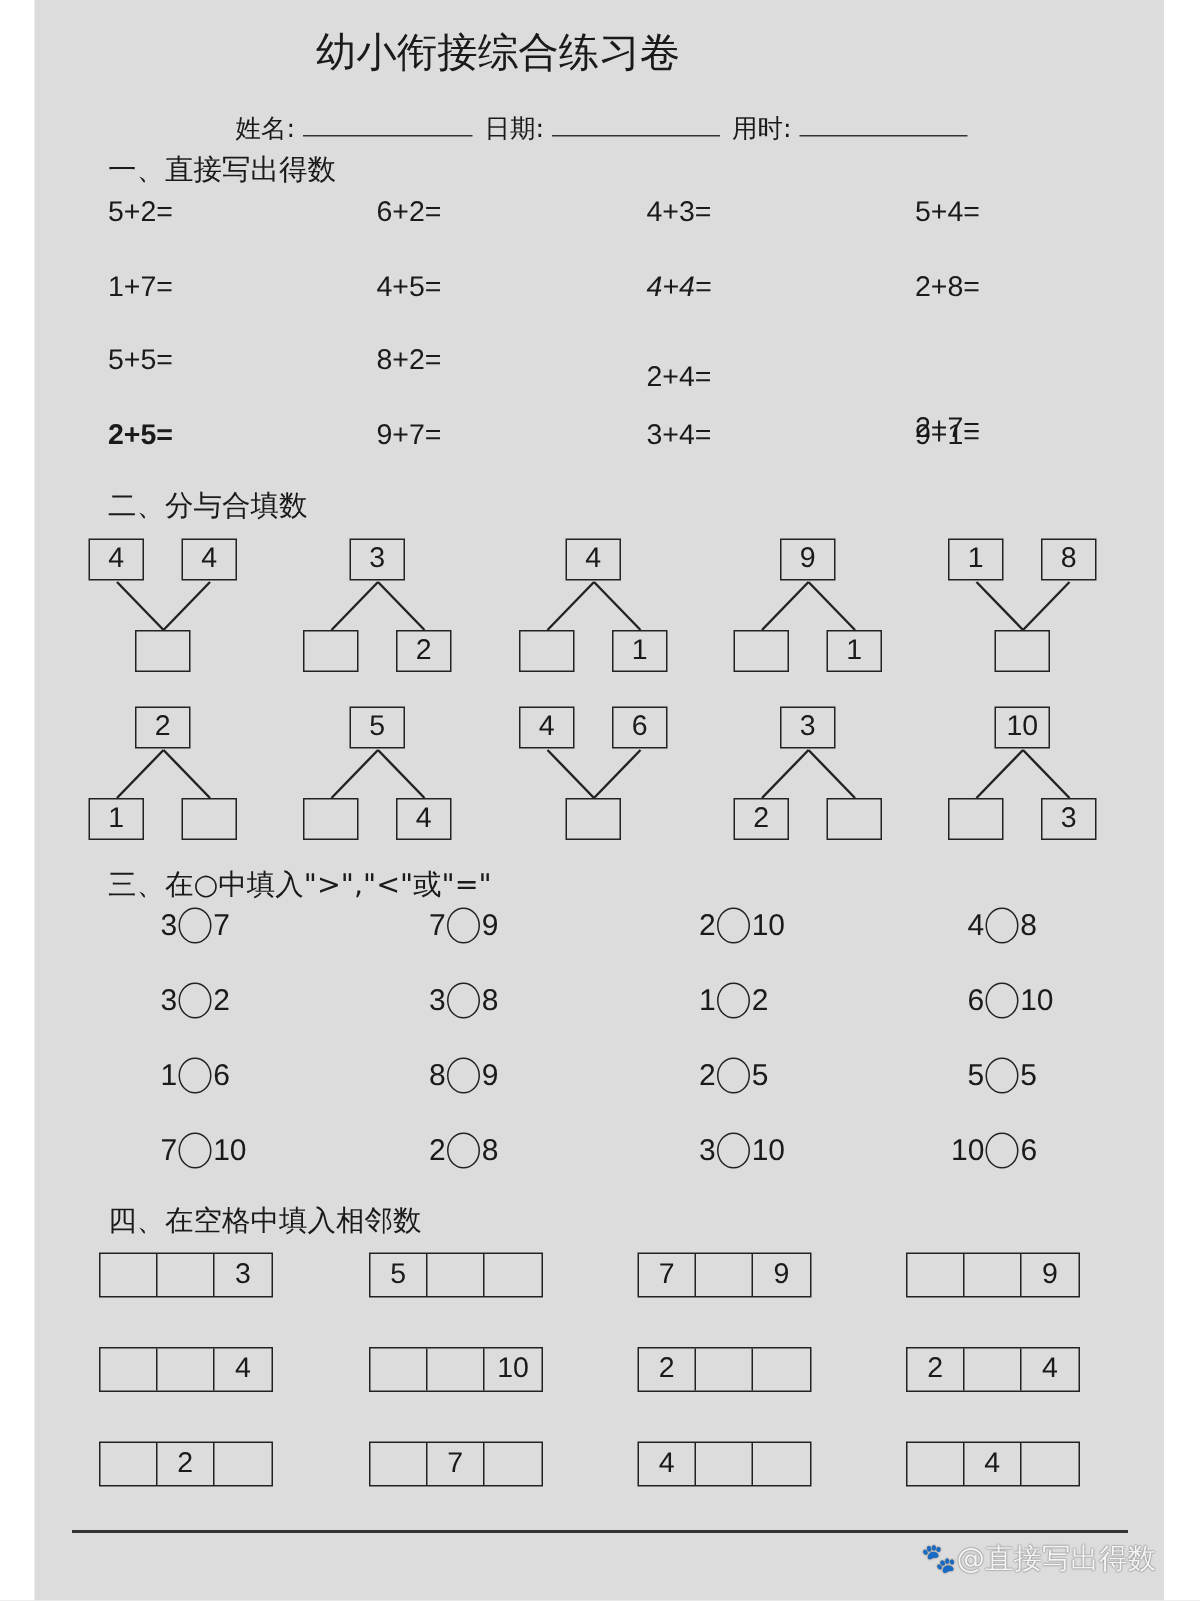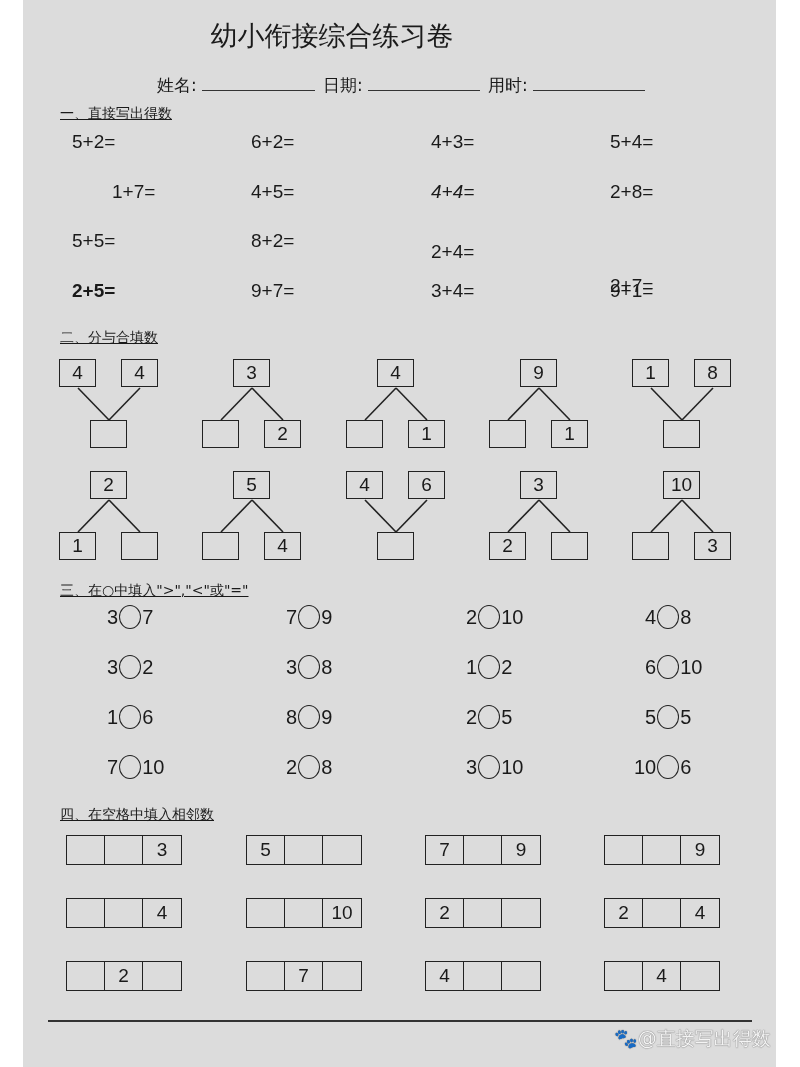--- a/index.html
+++ b/index.html
@@ -3,21 +3,21 @@
 <meta charset="utf-8">
 <style>
   html, body { margin:0; padding:0; }
   body { width:800px; height:1067px; background:#ffffff; position:relative; overflow:hidden;
          font-family:"DejaVu Sans","Liberation Sans",sans-serif; color:#1a1a1a; }
   .page { position:absolute; left:23px; top:0; width:753px; height:1067px; background:#dcdcdc; }
   .abs { position:absolute; white-space:nowrap; }
   .title { left:0; width:664px; top:18px; text-align:center; font-size:27px; line-height:36px; }
   .info { top:74px; font-size:17px; line-height:22px; }
   .blank { display:inline-block; border-bottom:1.5px solid #333; height:16px; vertical-align:baseline; }
-  .heading { left:60px; font-size:14px; line-height:24px;text-decoration:underline; }
+  .heading { left:72px; font-size:19px; line-height:24px; }
   .eq { font-family:"Liberation Sans","DejaVu Sans",sans-serif; font-size:19px; line-height:24px; }
   .box { position:absolute; width:37px; height:28px; border:1.5px solid #222; box-sizing:border-box;
          text-align:center; font-family:"Liberation Sans",sans-serif; font-size:19px; line-height:25px; }
   svg.lines { position:absolute; left:0; top:0; width:800px; height:1067px; pointer-events:none; }
   .cmp { font-family:"Liberation Sans",sans-serif; font-size:20px; line-height:26px; display:flex; align-items:center; }
   .circle { display:inline-block; width:22px; height:24px; border:1.5px solid #222; border-radius:50%; box-sizing:border-box; margin:0 1px; }
   .strip { position:absolute; height:30px; display:flex; border:1.5px solid #222; box-sizing:border-box; }
   .cell { width:38.5px; height:100%; box-sizing:border-box; border-right:1.5px solid #222; text-align:center;
           font-family:"Liberation Sans",sans-serif; font-size:19px; line-height:27px; }
   .cell:last-child { border-right:none; }
@@ -43,21 +43,21 @@
   <span>用时:</span>
   <span class="blank" style="width:112px;"></span>
 </div>
 
 <div class="abs heading" style="top:101px;">一、直接写出得数</div>
 <div id="s1">
     <div class="abs eq" style="left: 72px; top: 130px; text-align: center;">5+2=</div>
     <div class="abs eq" style="left: 251px; top: 130px;">6+2=</div>
     <div class="abs eq" style="left: 431px; top: 130px;">4+3=</div>
     <div class="abs eq" style="left: 610px; top: 130px;">5+4=</div>
-    <div class="abs eq" style="left: 72px; top: 180px; margin-left: 40px;">1+7=</div>
+    <div class="abs eq" style="left: 72px; top: 180px;">1+7=</div>
     <div class="abs eq" style="left: 251px; top: 180px;">4+5=</div>
     <div class="abs eq" style="left: 431px; top: 180px; font-style: italic;">4+4=</div>
     <div class="abs eq" style="left: 610px; top: 180px;">2+8=</div>
     <div class="abs eq" style="left: 72px; top: 229px;">5+5=</div>
     <div class="abs eq" style="left: 251px; top: 229px; text-align: right;">8+2=</div>
     <div class="abs eq" style="left: 431px; top: 240px;">2+4=</div>
     <div class="abs eq" style="left: 610px; top: 229px; margin-top: 45px;">2+7=</div>
     <div class="abs eq" style="left: 72px; top: 279px; font-weight: bold;">2+5=</div>
     <div class="abs eq" style="left: 251px; top: 279px;">9+7=</div>
     <div class="abs eq" style="left: 431px; top: 279px;">3+4=</div>

